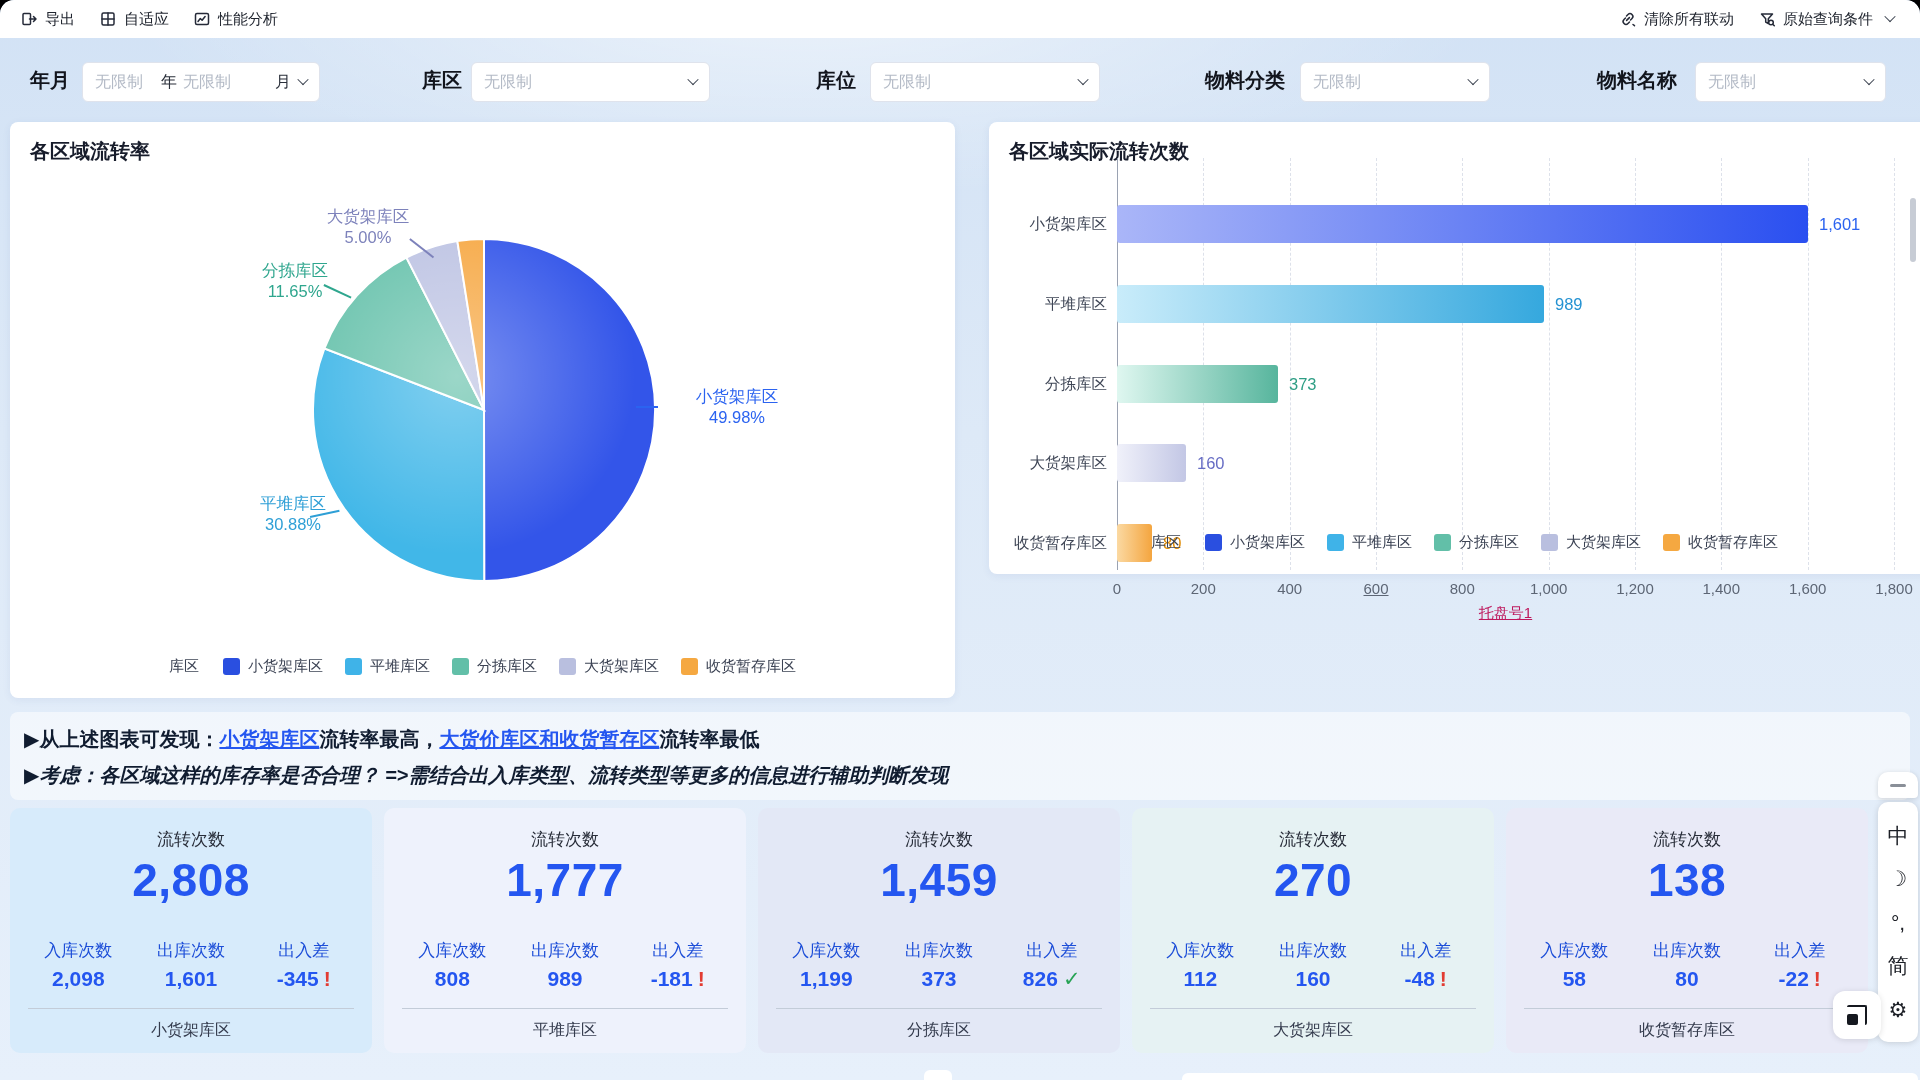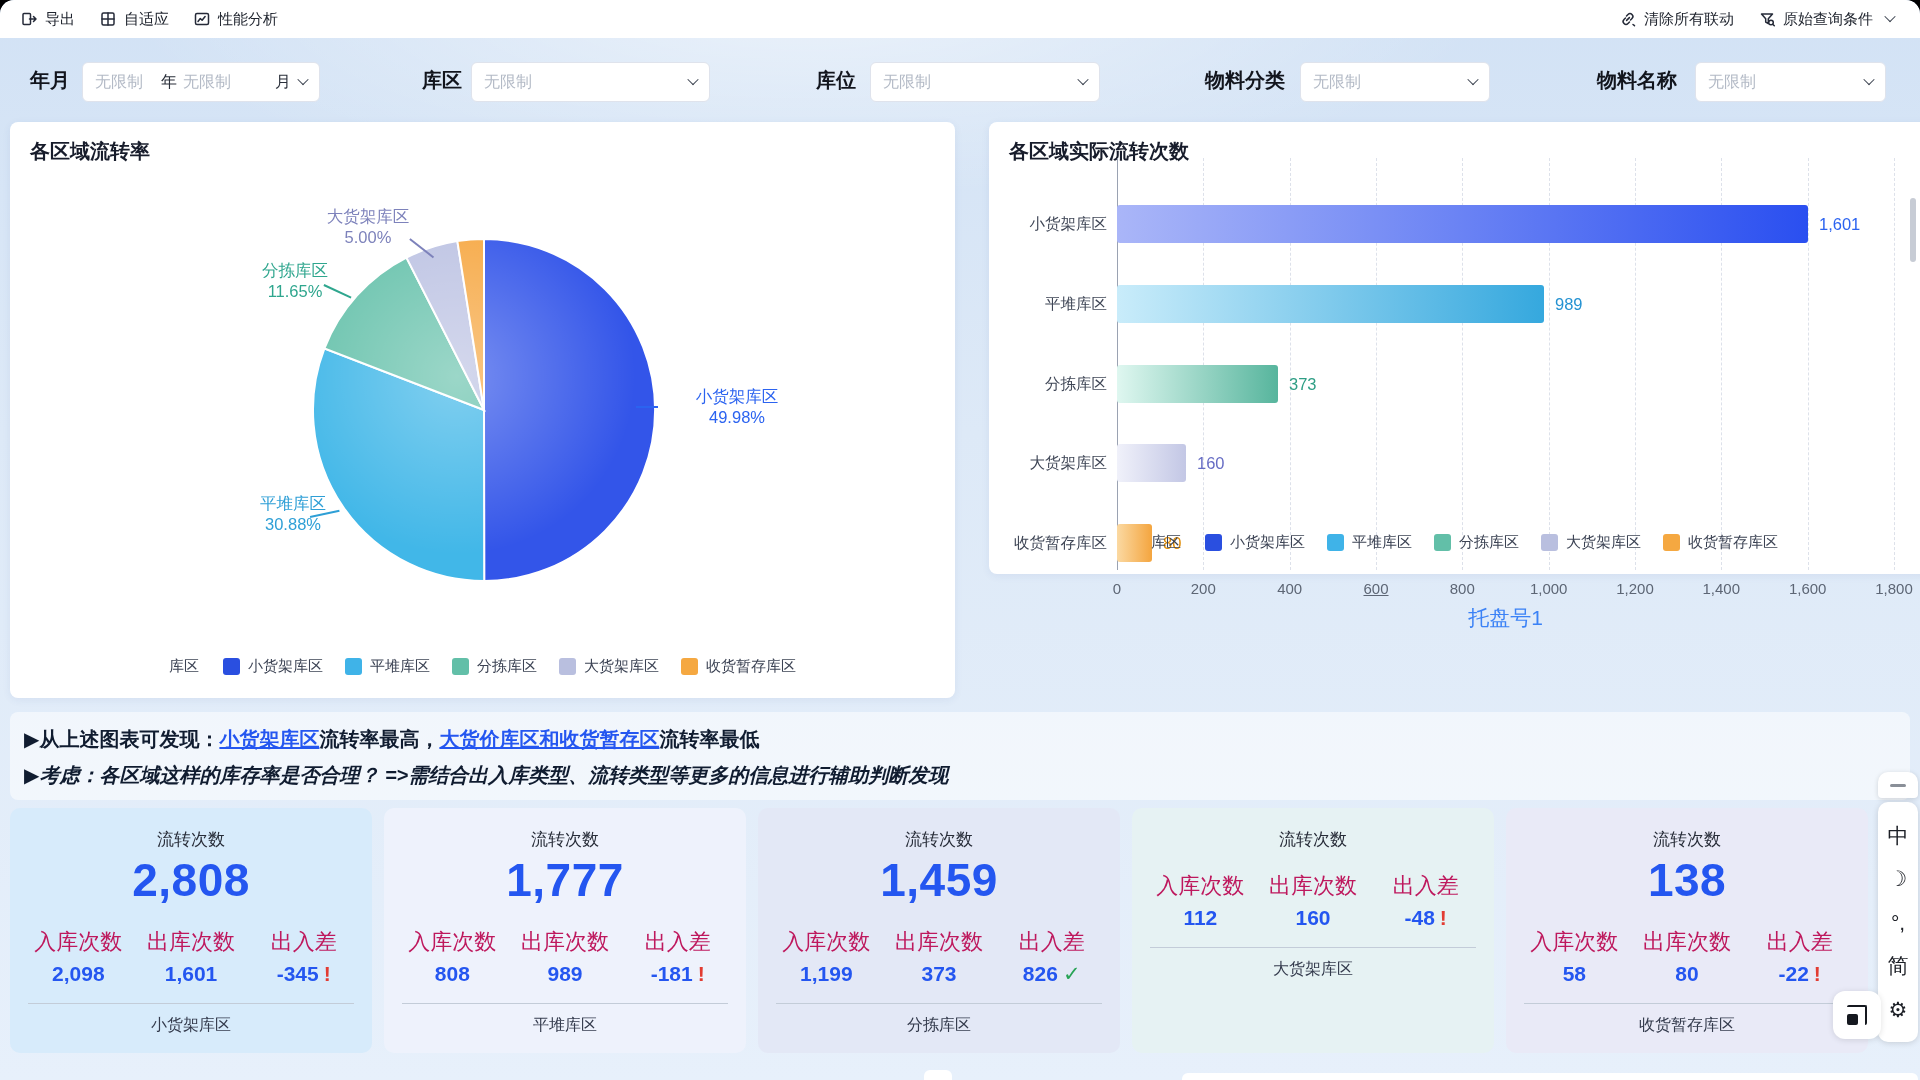--- a/index.html
+++ b/index.html
@@ -50,35 +50,35 @@
   .swatch { width:17px; height:17px; border-radius:3px; display:inline-block; }
 
   
   #bar-plot { position:absolute; inset:0; }
   .gridline { position:absolute; top:36px; height:412px; width:0; border-left:1px dashed #dde1ea; }
   .gridline.axis0 { border-left:1px solid #9aa2b2; }
   .bar-cat { position:absolute; left:0; width:118px; text-align:right; font-size:15.5px; color:#3f4656; height:20px; line-height:20px; }
   .hbar { position:absolute; height:38px; border-radius:3px; }
   .bar-val { position:absolute; height:20px; line-height:20px; font-size:16.5px; }
   .tick { position:absolute; width:84px; text-align:center; font-size:15px; color:#5d6675; top:458px; }
-  .xlabel { position:absolute; top:482px; left:128px; width:777px; text-align:center; font-size:21px; color:#3b82f6; }
+  .xlabel { position:absolute; top:482px; left:128px; width:777px; text-align:center; font-size:15px; color:#be185d;text-decoration:underline; }
 
   
   .insight { position:absolute; left:10px; top:712px; width:1900px; height:88px; background:rgba(255,255,255,.55); border-radius:8px; }
   .insight p { position:absolute; left:14px; font-size:20px; font-weight:600; color:#101c30; white-space:nowrap; }
   .insight .l1 { top:14px; } .insight .l2 { top:50px;font-style:italic; }
   .ins-link { color:#2456f0; font-weight:700; text-decoration:underline; cursor:pointer; }
 
   
   .card { position:absolute; top:808px; width:362px; height:245px; border-radius:10px; }
   .c-title { text-align:center; padding-top:20px; font-size:17px; color:#272c38; }
   .c-total { text-align:center; font-size:46px; font-weight:700; color:#2456f0; margin-top:2px; letter-spacing:.5px; }
   .c-cols { display:flex; padding:0 12px; margin-top:20px; }
   .c-col { flex:1; text-align:center; }
-  .c-sub-label { font-size:22px; color:#be185d; }
+  .c-sub-label { font-size:17px; color:#1d4ed8;margin-top:12px; }
   .c-sub-val { font-size:21px; font-weight:700; color:#2456f0; margin-top:5px; }
   .mark-warn { color:#e23c32; font-weight:700; margin-left:5px; }
   .mark-ok { color:#27a355; font-weight:700; margin-left:5px; }
   .c-div { height:1px; background:#c3ccd8; margin:17px 18px 0 18px; }
   .c-region { text-align:center; margin-top:11px; font-size:16px; color:#343b4d; }
 
   
   .ime-min { position:absolute; left:1878px; top:772px; width:40px; height:26px; background:#fff;
     border-radius:10px 10px 4px 4px; box-shadow:0 1px 5px rgba(0,0,0,.15); cursor:pointer; }
   .ime-min::after { content:""; position:absolute; left:12px; top:12px; width:16px; height:3px; background:#8a8f98; border-radius:2px; }
@@ -372,20 +372,21 @@
           <div class="c-col">
             <div class="c-sub-label">出入差</div>
             <div class="c-sub-val"><span>826</span><span class="mark-ok">✓</span></div>
           </div>
         </div>
         <div class="c-div"></div>
         <div class="c-region">分拣库区</div>
       </div>
       <div class="card" style="left: 1132px; background: rgb(230, 242, 243);">
         <div class="c-title">流转次数</div>
+        <div class="c-total">270</div>
         <div class="c-cols">
           <div class="c-col">
             <div class="c-sub-label">入库次数</div>
             <div class="c-sub-val"><span>112</span></div>
           </div>
           <div class="c-col">
             <div class="c-sub-label">出库次数</div>
             <div class="c-sub-val"><span>160</span></div>
           </div>
           <div class="c-col">

